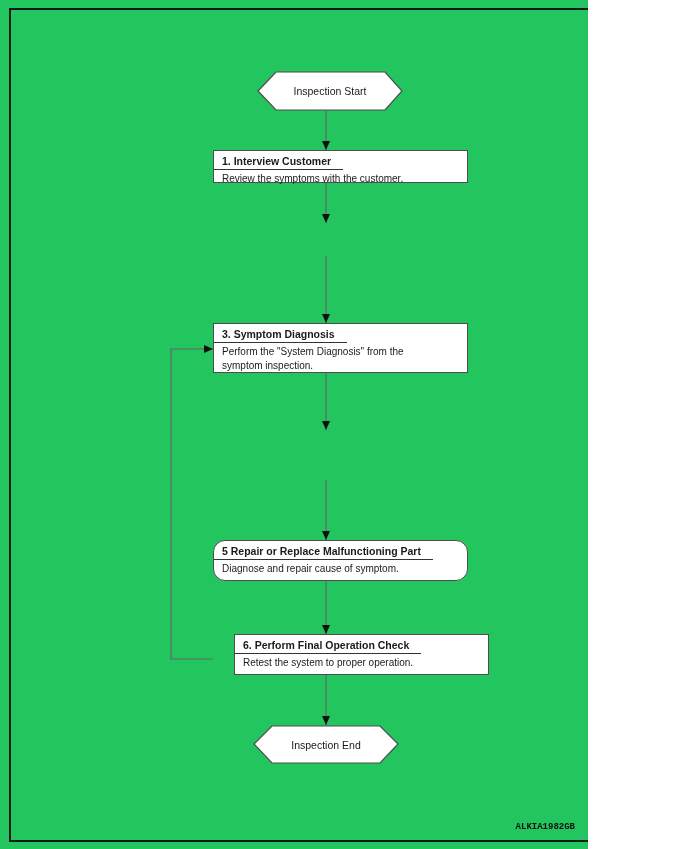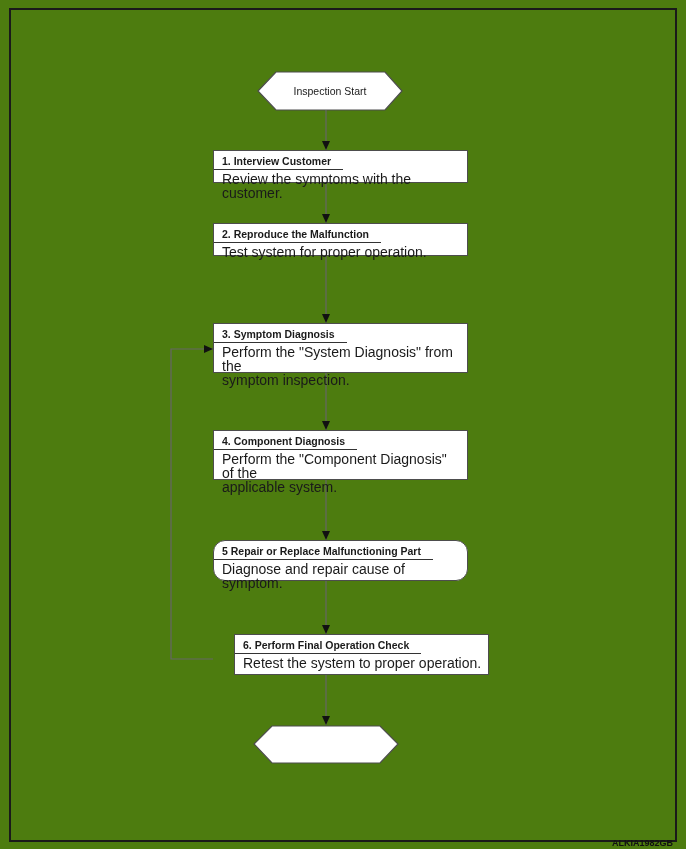--- a/index.html
+++ b/index.html
@@ -1,29 +1,29 @@
 <!DOCTYPE html>
 <html><head>
 <meta charset="utf-8">
 <style>
   html,body{margin:0;padding:0;background:#ffffff;}
   body{font-family:"Liberation Sans","DejaVu Sans",sans-serif;color:#1a1a1a;}
-  .canvas{position:relative;width:686px;height:849px;background:#4d7c0f;overflow:hidden;}
+  .canvas{position:relative;width:588px;height:849px;background:#22c55e;overflow:hidden;}
   .figure-border{position:absolute;left:9px;top:8px;width:668px;height:834px;
     border:2px solid #1a1a1a;box-sizing:border-box;}
   svg.wires{position:absolute;left:0;top:0;width:686px;height:849px;pointer-events:none;}
   .step-box{position:absolute;left:213px;width:255px;background:#ffffff;
     border:1px solid #4d4d4d;box-sizing:border-box;}
   .step-title{display:inline-block;font-weight:bold;font-size:10.5px;line-height:14px;
     padding:0 12px 1px 8px;border-bottom:1px solid #333333;white-space:nowrap;}
-  .step-body{font-size:14px;line-height:14px;padding:2px 6px 0 8px;white-space:pre-line;}
+  .step-body{font-size:10px;line-height:14px;padding:2px 6px 0 8px;white-space:pre-line;}
   .terminator-label{position:absolute;font-size:10.5px;text-align:center;
     display:flex;align-items:center;justify-content:center;}
-  .figure-code{position:absolute;font-family:Liberation Sans, sans-serif;
-    font-size:9px;font-weight:bold;letter-spacing:0px;color:#111111;margin-top:16px;}
+  .figure-code{position:absolute;font-family:Liberation Mono, monospace;
+    font-size:9px;font-weight:bold;letter-spacing:0px;color:#111111;}
 </style>
 </head>
 <body>
 
 <div class="canvas">
 
   <div class="figure-border"></div>
 
   <svg class="wires" viewBox="0 0 686 849">
     <defs>
@@ -42,42 +42,34 @@
     <line x1="326" y1="581" x2="326" y2="634" stroke="#666666" stroke-width="1.2" marker-end="url(#arrow)"></line>
     <line x1="326" y1="675" x2="326" y2="725" stroke="#666666" stroke-width="1.2" marker-end="url(#arrow)"></line>
 
     <polyline points="213,659 171,659 171,349 213,349" fill="none" stroke="#666666" stroke-width="1.2" marker-end="url(#arrow)"></polyline>
 
     <polygon points="254,744 272,726 380,726 398,744 380,763 272,763" fill="#ffffff" stroke="#4d4d4d" stroke-width="1.2"></polygon>
   </svg>
 
   <div class="terminator-label" style="left:258px;top:72px;width:144px;height:38px;">Inspection Start</div>
 
+  <div class="terminator-label" style="left:254px;top:726px;width:144px;height:37px;">Inspection End</div>
 
   <div class="step-box" style="top:150px;height:33px;">
     <div class="step-title">1. Interview Customer</div>
     <div class="step-body">Review the symptoms with the customer.</div>
   </div>
 
-  <div class="step-box" style="top:223px;height:33px;">
-    <div class="step-title">2. Reproduce the Malfunction</div>
-    <div class="step-body">Test system for proper operation.</div>
-  </div>
 
   <div class="step-box" style="top:323px;height:50px;">
     <div class="step-title">3. Symptom Diagnosis</div>
     <div class="step-body">Perform the "System Diagnosis" from the
 symptom inspection.</div>
   </div>
 
-  <div class="step-box" style="top:430px;height:50px;">
-    <div class="step-title">4. Component Diagnosis</div>
-    <div class="step-body">Perform the "Component Diagnosis" of the
-applicable system.</div>
-  </div>
 
   <div class="step-box" style="top:540px;height:41px;border-radius:12px;">
     <div class="step-title">5 Repair or Replace Malfunctioning Part</div>
     <div class="step-body">Diagnose and repair cause of symptom.</div>
   </div>
 
   <div class="step-box" style="top:634px;height:41px;margin-left:21px;">
     <div class="step-title">6. Perform Final Operation Check</div>
     <div class="step-body">Retest the system to proper operation.</div>
   </div>

